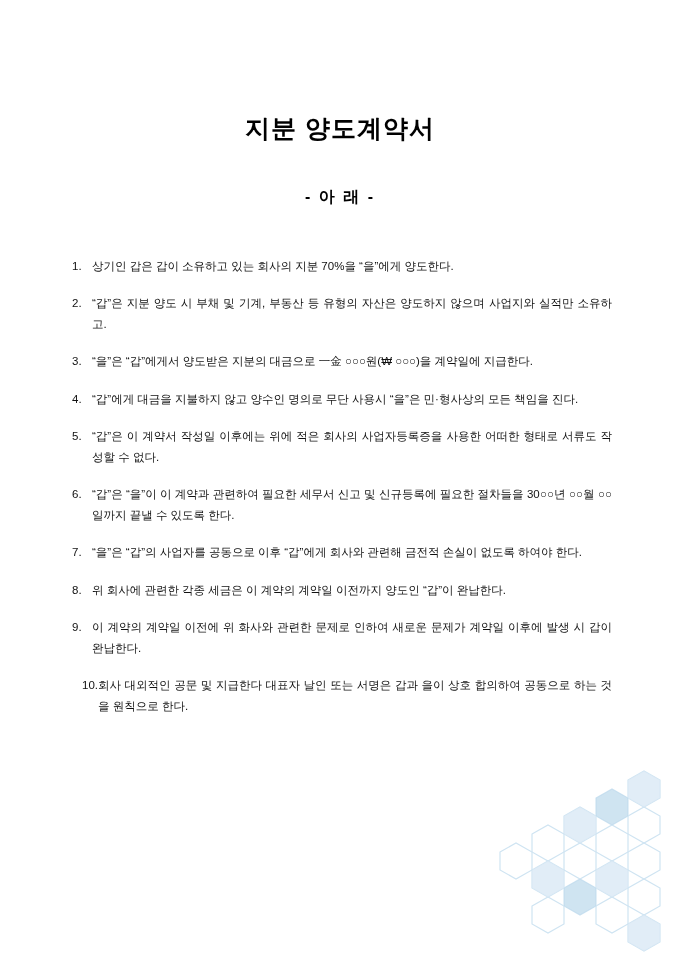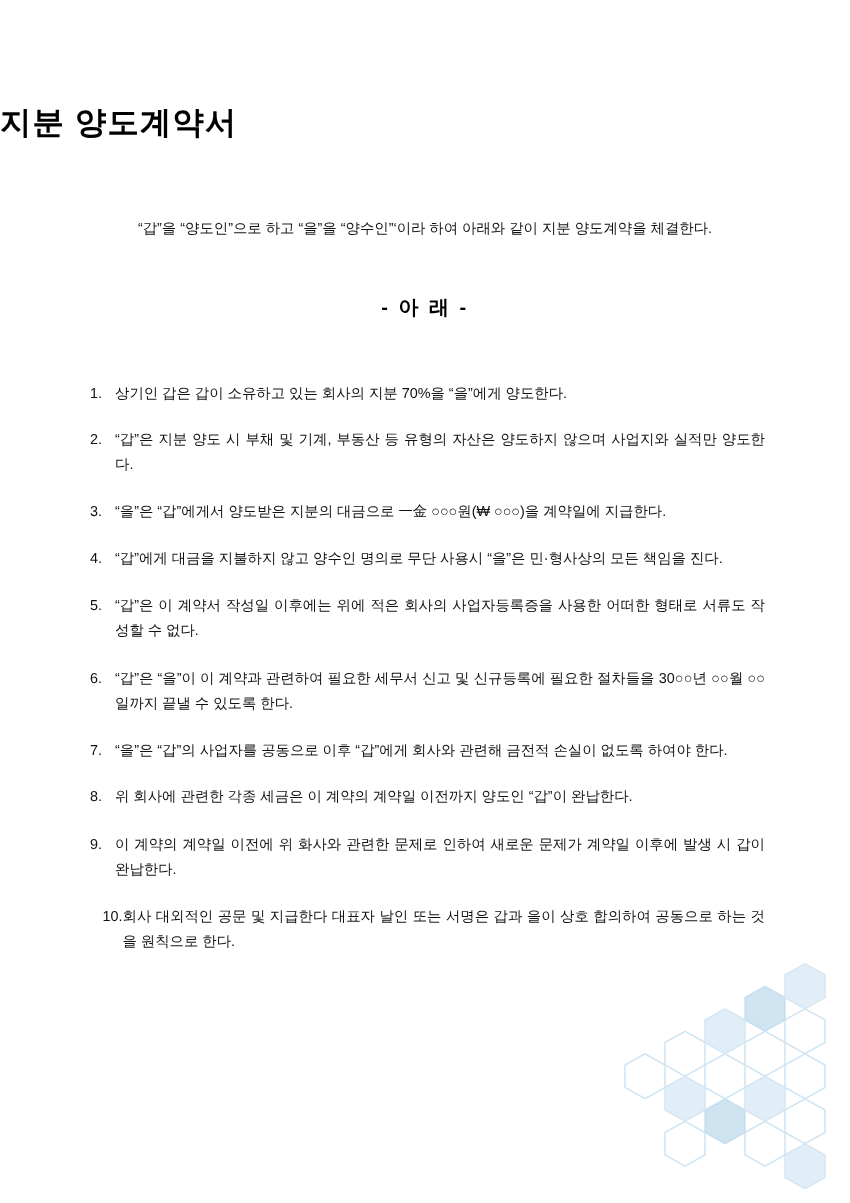--- a/index.html
+++ b/index.html
@@ -17,25 +17,26 @@
   }
 
   .page {
     position: relative;
     width: 680px;
     height: 962px;
     box-sizing: border-box;
   }
 
   .doc-title {
+    text-align: center;
     font-size: 25px;
     font-weight: bold;
     letter-spacing: 1px;
     margin: 0;
-    padding-top: 81px;
+    padding-top: 112px;
     color: #000000;
   }
 
   .intro-para {
     font-size: 11.5px;
     line-height: 1.7;
     text-align: center;
     margin: 0;
     padding-top: 60px;
     padding-left: 70px;
@@ -99,32 +100,31 @@
     pointer-events: none;
   }
 </style>
 </head>
 <body>
 
 <div class="page">
 
   <h1 class="doc-title">지분  양도계약서</h1>
 
-  <p class="intro-para">“갑”을 “양도인”으로 하고 “을”을 “양수인”‘이라 하여 아래와 같이 지분 양도계약을 체결한다.</p>
 
   <p class="section-label">- 아      래 -</p>
 
   <ol class="clauses">
     <li class="clause">
       <span class="clause-num">1.</span>
       <span class="clause-text">상기인 갑은 갑이 소유하고 있는 회사의 지분 70%을 “을”에게 양도한다.</span>
     </li>
     <li class="clause">
       <span class="clause-num">2.</span>
-      <span class="clause-text">“갑”은 지분 양도 시 부채 및 기계, 부동산 등 유형의 자산은 양도하지 않으며 사업지와 실적만 양도한다.</span>
+      <span class="clause-text">“갑”은 지분 양도 시 부채 및 기계, 부동산 등 유형의 자산은 양도하지 않으며 사업지와 실적만 소유하고.</span>
     </li>
     <li class="clause">
       <span class="clause-num">3.</span>
       <span class="clause-text">“을”은 “갑”에게서 양도받은 지분의 대금으로 一金 ○○○원(₩ ○○○)을 계약일에 지급한다.</span>
     </li>
     <li class="clause">
       <span class="clause-num">4.</span>
       <span class="clause-text">“갑”에게 대금을 지불하지 않고 양수인 명의로 무단 사용시 “을”은 민·형사상의 모든 책임을 진다.</span>
     </li>
     <li class="clause">

